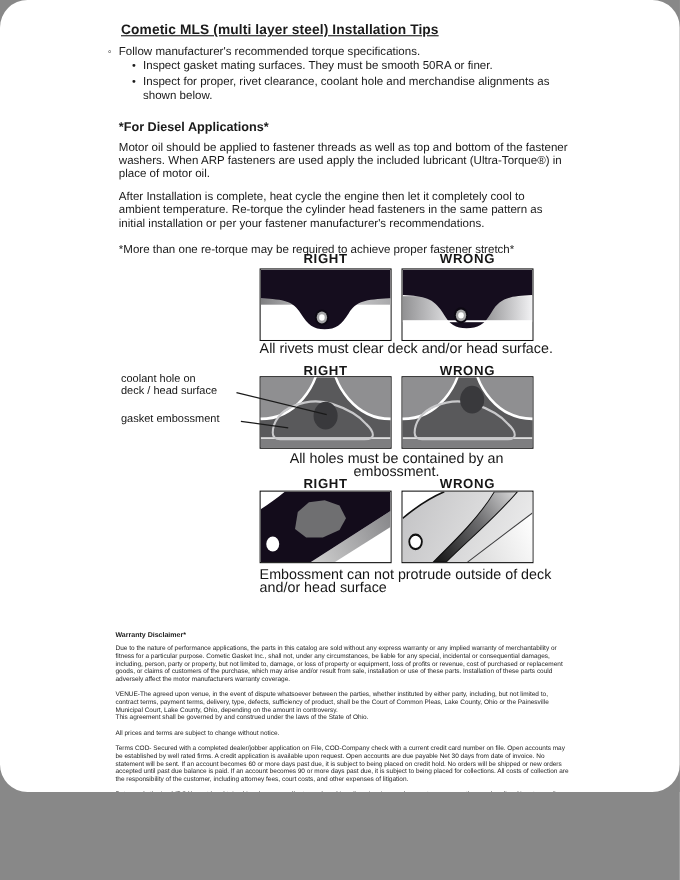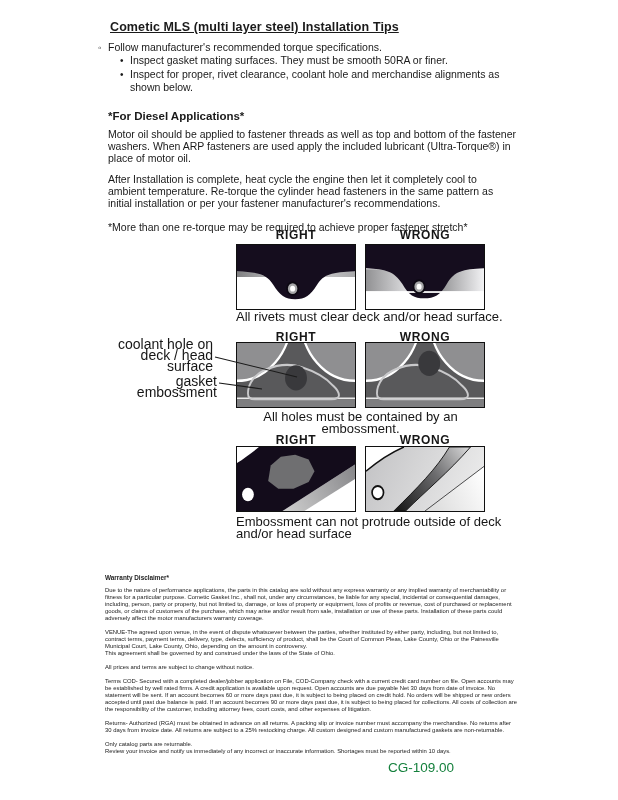--- a/index.html
+++ b/index.html
@@ -1,19 +1,20 @@
 <!DOCTYPE html>
 <html><head>
 <meta charset="utf-8">
 <style>
   html,body{margin:0;padding:0;background:#888;}
   .page{
-    position:relative; width:618px; height:800px; background:#ffffff;
+    position:relative; width:618px; height:720px; background:#ffffff;
     font-family:"Liberation Sans", sans-serif; color:#1a1a1a; overflow:hidden;
     margin:0 auto;
+    border-radius:25px;
   }
   
   .text-block{position:absolute; left:92px; top:20px; width:430px;}
   .title{
     margin:0 0 7px 18px; font-size:12.5px; font-weight:bold;
     text-decoration:underline; letter-spacing:.1px;
   }
   .tips{list-style:none; margin:0; padding:0; font-size:10.5px;}
   .tips li{position:relative; padding-left:16px; line-height:13.4px;}
   .tips li.o::before{content:"\25E6"; position:absolute; left:6px; top:0; font-size:10px;}
@@ -28,21 +29,21 @@
     position:absolute; width:120px; text-align:center;
     font-size:12px; font-weight:bold; letter-spacing:.6px; color:#161616;
   }
   .panel{
     position:absolute; width:120px; height:66px; box-sizing:border-box;
     border:1.6px solid #101010; background:#fff;
   }
   .panel svg{position:absolute; left:0; top:0; width:100%; height:100%; display:block;}
   .caption{position:absolute; font-size:13px; color:#161616; line-height:12px;}
   .ann{
-    position:absolute; font-size:14px; line-height:11px; text-align:right; color:#161616;
+    position:absolute; font-size:10px; line-height:11px; color:#161616;
   }
   .leaders{position:absolute; left:0; top:0;}
   
   .legal{position:absolute; left:105px; top:574px; width:412px; color:#222;}
   .legal h3{margin:0 0 6px 0; font-size:6.4px; font-weight:bold;}
   .legal p{margin:0 0 7px 0; font-size:5.9px; line-height:7px;}
   .legal p.tight{margin-bottom:0;}
   .doc-code{position:absolute; left:388px; top:760px; font-size:13.5px; color:#15803d;}
 </style>
 </head>

